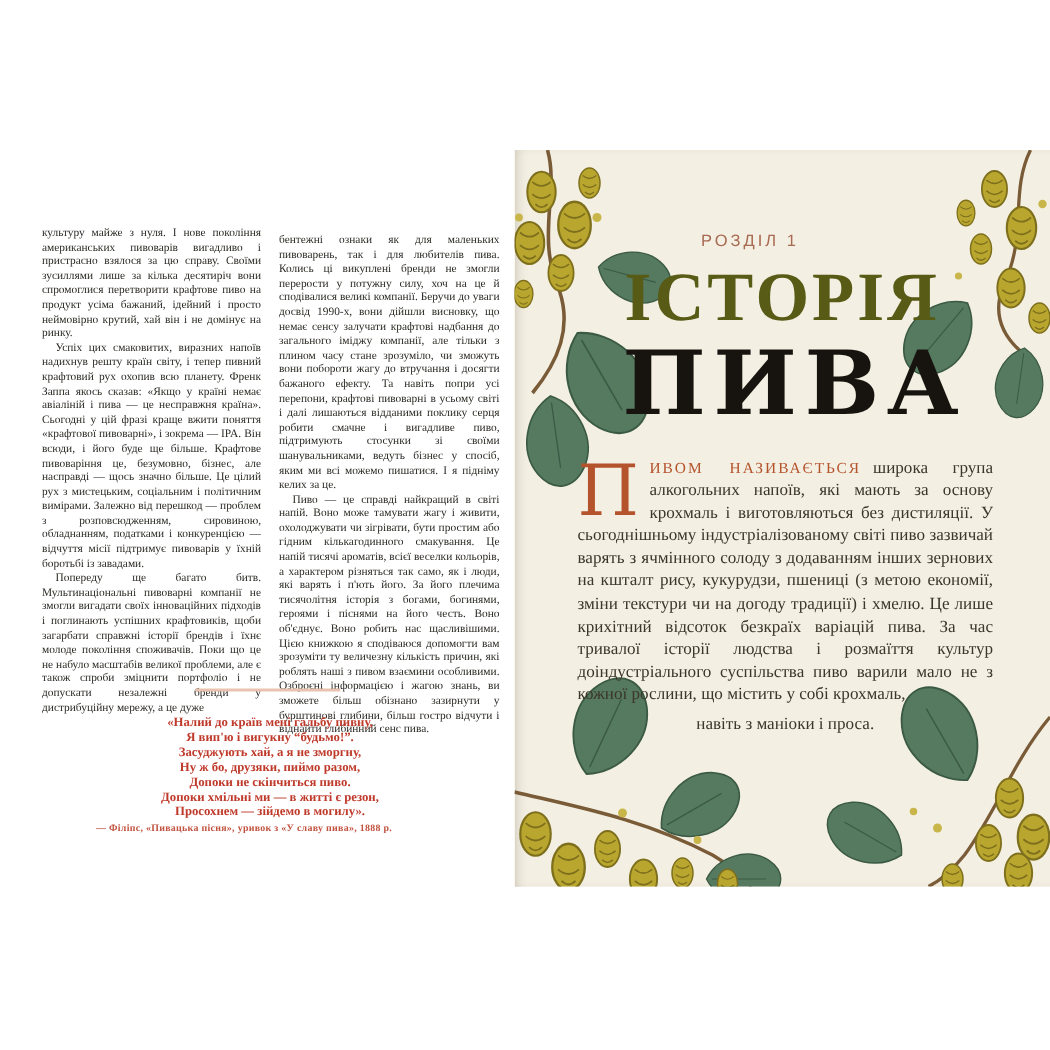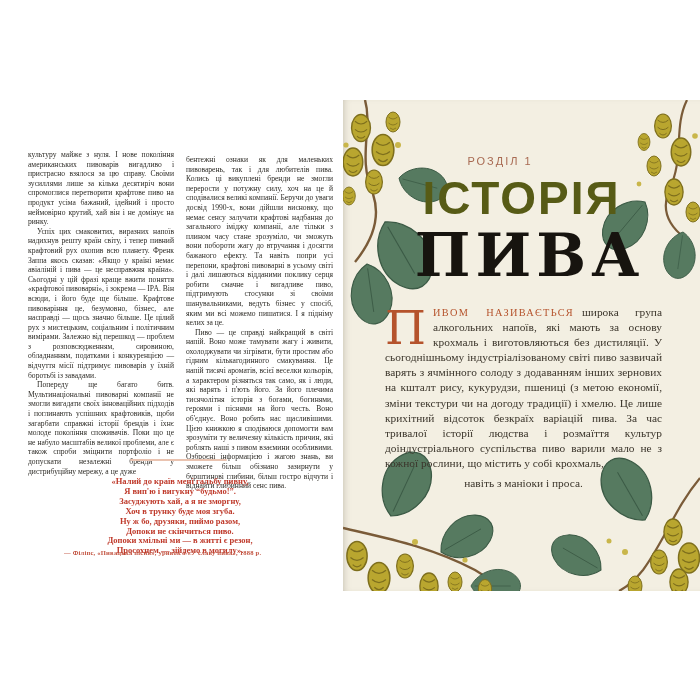--- a/index.html
+++ b/index.html
@@ -28,21 +28,21 @@
 
   
   .right-page{position:absolute;left:343px;top:100px;width:357px;height:491px;
               background:#f3efe2;box-shadow:inset 5px 0 9px -6px rgba(60,50,30,0.35);}
   .hops-svg{position:absolute;left:0;top:0;width:357px;height:491px;pointer-events:none;}
 
   .kicker{position:absolute;left:0;top:55px;width:314px;text-align:center;
           font-family:"Liberation Sans", sans-serif;font-size:11px;letter-spacing:2px;
           color:#a86a52;}
   .title1{position:absolute;left:0;top:72px;width:357px;text-align:center;
-          font-family:Liberation Sans, sans-serif;font-weight:bold;font-size:46px;line-height:52px;
+          font-family:Liberation Serif, serif;font-weight:bold;font-size:46px;line-height:52px;
           letter-spacing:2px;color:#575b16;}
   .title2{position:absolute;left:8px;top:124px;width:357px;text-align:center;
           font-family:"DejaVu Serif", serif;font-weight:bold;font-size:59px;line-height:64px;
           letter-spacing:5px;color:#17140f;}
 
   .intro-wrap{position:absolute;left:42px;top:205px;width:277px;color:#3b352b;}
   .intro{margin:0;font-size:11.4px;line-height:15.1px;text-align:justify;}
   .dropcap{float:left;font-family:"DejaVu Serif", serif;font-size:47px;line-height:38px;
            padding-top:4px;margin-right:7px;color:#b5532c;font-weight:normal;}
   .leadin{color:#b5532c;letter-spacing:1.3px;font-size:10.3px;margin-right:8px;}
@@ -63,21 +63,20 @@
       <p>бентежні ознаки як для маленьких пивоварень, так і для любителів пива. Колись ці викуплені бренди не змогли перерости у потужну силу, хоч на це й сподівалися великі компанії. Беручи до уваги досвід 1990-х, вони дійшли висновку, що немає сенсу залучати крафтові надбання до загального іміджу компанії, але тільки з плином часу стане зрозуміло, чи зможуть вони побороти жагу до втручання і досягти бажаного ефекту. Та навіть попри усі перепони, крафтові пивоварні в усьому світі і далі лишаються відданими поклику серця робити смачне і вигадливе пиво, підтримують стосунки зі своїми шанувальниками, ведуть бізнес у спосіб, яким ми всі можемо пишатися. І я підніму келих за це.</p>
       <p class="indent">Пиво — це справді найкращий в світі напій. Воно може тамувати жагу і живити, охолоджувати чи зігрівати, бути простим або гідним кількагодинного смакування. Це напій тисячі ароматів, всієї веселки кольорів, а характером різняться так само, як і люди, які варять і п'ють його. За його плечима тисячолітня історія з богами, богинями, героями і піснями на його честь. Воно об'єднує. Воно робить нас щасливішими. Цією книжкою я сподіваюся допомогти вам зрозуміти ту величезну кількість причин, які роблять наші з пивом взаємини особливими. Озброєні інформацією і жагою знань, ви зможете більш обізнано зазирнути у бурштинові глибини, більш гостро відчути і віднайти глибинний сенс пива.</p>
     </div>
 
     <div class="divider"></div>
 
     <div class="poem">
       <div class="poem-line">«Налий до країв мені гальбу пивну,</div>
       <div class="poem-line">Я вип'ю і вигукну “будьмо!”.</div>
       <div class="poem-line">Засуджують хай, а я не зморгну,</div>
-      <div class="poem-line">Хоч в трунку буде моя згуба.</div>
       <div class="poem-line">Ну ж бо, друзяки, пиймо разом,</div>
       <div class="poem-line">Допоки не скінчиться пиво.</div>
       <div class="poem-line">Допоки хмільні ми — в житті є резон,</div>
       <div class="poem-line">Просохнем — зійдемо в могилу».</div>
     </div>
     <div class="attr">— Філіпс, «Пивацька пісня», уривок з «У славу пива», 1888 р.</div>
   </div>
 
   <div class="right-page">
 

